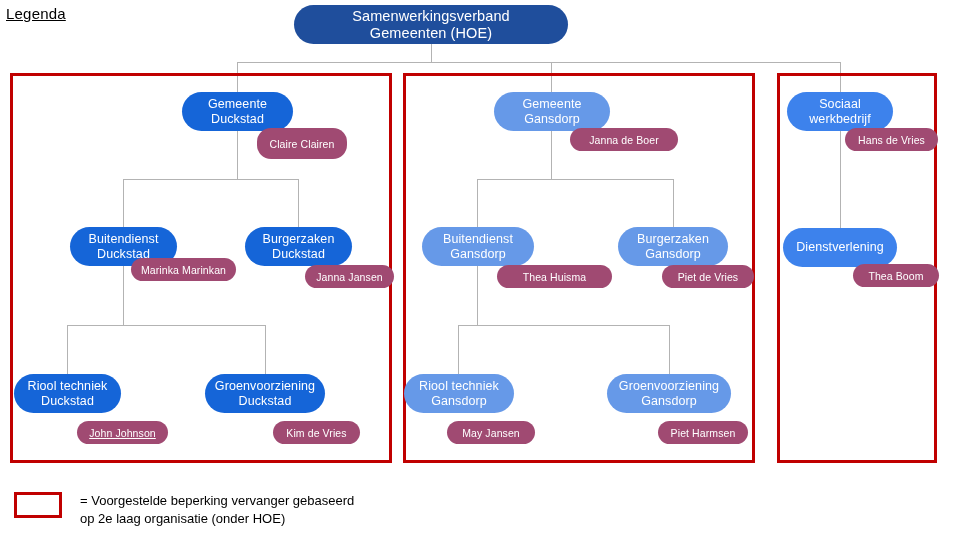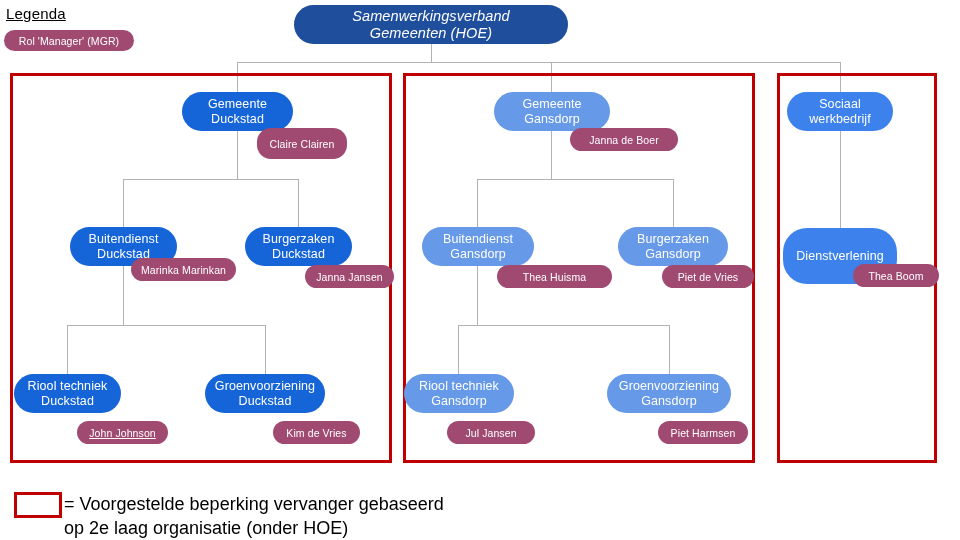--- a/index.html
+++ b/index.html
@@ -113,36 +113,35 @@
     left: 14px;
     top: 492px;
     width: 48px;
     height: 26px;
     border: 3px solid #c00000;
     box-sizing: border-box;
     background: transparent;
   }
   #legend-note {
     position: absolute;
-    left: 64px;
+    left: 80px;
     top: 492px;
     width: 400px;
-    font-size: 18px;
+    font-size: 13px;
     color: #000000;
     line-height: 1.35;
     white-space: pre-line;
   }
 </style>
 </head>
 <body>
 
 <div id="canvas">
 
   <div id="legend-title">Legenda</div>
-  <div id="legend-badge" class="badge">Rol 'Manager' (MGR)</div>
 
   <div class="line v" style="left:431px; top:43px; height:20px;"></div>
   <div class="line h" style="left:237px; top:62px; width:604px;"></div>
   <div class="line v" style="left:237px; top:62px; height:31px;"></div>
   <div class="line v" style="left:551px; top:62px; height:31px;"></div>
   <div class="line v" style="left:840px; top:62px; height:31px;"></div>
 
   <div class="line v" style="left:237px; top:129px; height:51px;"></div>
   <div class="line h" style="left:123px; top:179px; width:176px;"></div>
   <div class="line v" style="left:123px; top:179px; height:49px;"></div>
@@ -162,21 +161,21 @@
   <div class="line h" style="left:458px; top:325px; width:212px;"></div>
   <div class="line v" style="left:458px; top:325px; height:49px;"></div>
   <div class="line v" style="left:669px; top:325px; height:49px;"></div>
 
   <div class="line v" style="left:840px; top:129px; height:99px;"></div>
 
   <div class="redbox" style="left:10px; top:73px; width:382px; height:390px;"></div>
   <div class="redbox" style="left:403px; top:73px; width:352px; height:390px;"></div>
   <div class="redbox" style="left:777px; top:73px; width:160px; height:390px;"></div>
 
-  <div class="node root" style="left:294px; top:5px; width:274px; height:39px;font-style:italic;">
+  <div class="node root" style="left:294px; top:5px; width:274px; height:39px;">
     <span class="nlabel">Samenwerkingsverband
 Gemeenten (HOE)</span>
   </div>
 
   <div class="node dark" style="left:182px; top:92px; width:111px; height:39px;">
     <span class="nlabel">Gemeente
 Duckstad</span>
   </div>
   <div class="badge" style="left:257px; top:128px; width:90px; height:31px;">Claire Clairen</div>
 
@@ -219,34 +218,35 @@
   <div class="node light" style="left:618px; top:227px; width:110px; height:39px;">
     <span class="nlabel">Burgerzaken
 Gansdorp</span>
   </div>
   <div class="badge" style="left:662px; top:265px; width:92px; height:23px;">Piet de Vries</div>
 
   <div class="node light" style="left:404px; top:374px; width:110px; height:39px;">
     <span class="nlabel">Riool techniek
 Gansdorp</span>
   </div>
-  <div class="badge" style="left:447px; top:421px; width:88px; height:23px;">Jul Jansen</div>
+  <div class="badge" style="left:447px; top:421px; width:88px; height:23px;">May Jansen</div>
 
   <div class="node light" style="left:607px; top:374px; width:124px; height:39px;">
     <span class="nlabel">Groenvoorziening
 Gansdorp</span>
   </div>
   <div class="badge" style="left:658px; top:421px; width:90px; height:23px;">Piet Harmsen</div>
 
   <div class="node mid" style="left:787px; top:92px; width:106px; height:39px;">
     <span class="nlabel">Sociaal
 werkbedrijf</span>
   </div>
-
-  <div class="node mid" style="left:783px; top:228px; width:114px; height:56px;">
+  <div class="badge" style="left:845px; top:128px; width:93px; height:23px;">Hans de Vries</div>
+
+  <div class="node mid" style="left:783px; top:228px; width:114px; height:39px;">
     <span class="nlabel">Dienstverlening</span>
   </div>
   <div class="badge" style="left:853px; top:264px; width:86px; height:23px;">Thea Boom</div>
 
   <div id="legend-swatch"></div>
   <div id="legend-note">= Voorgestelde beperking vervanger gebaseerd
 op 2e laag organisatie (onder HOE)</div>
 
 </div>
 

